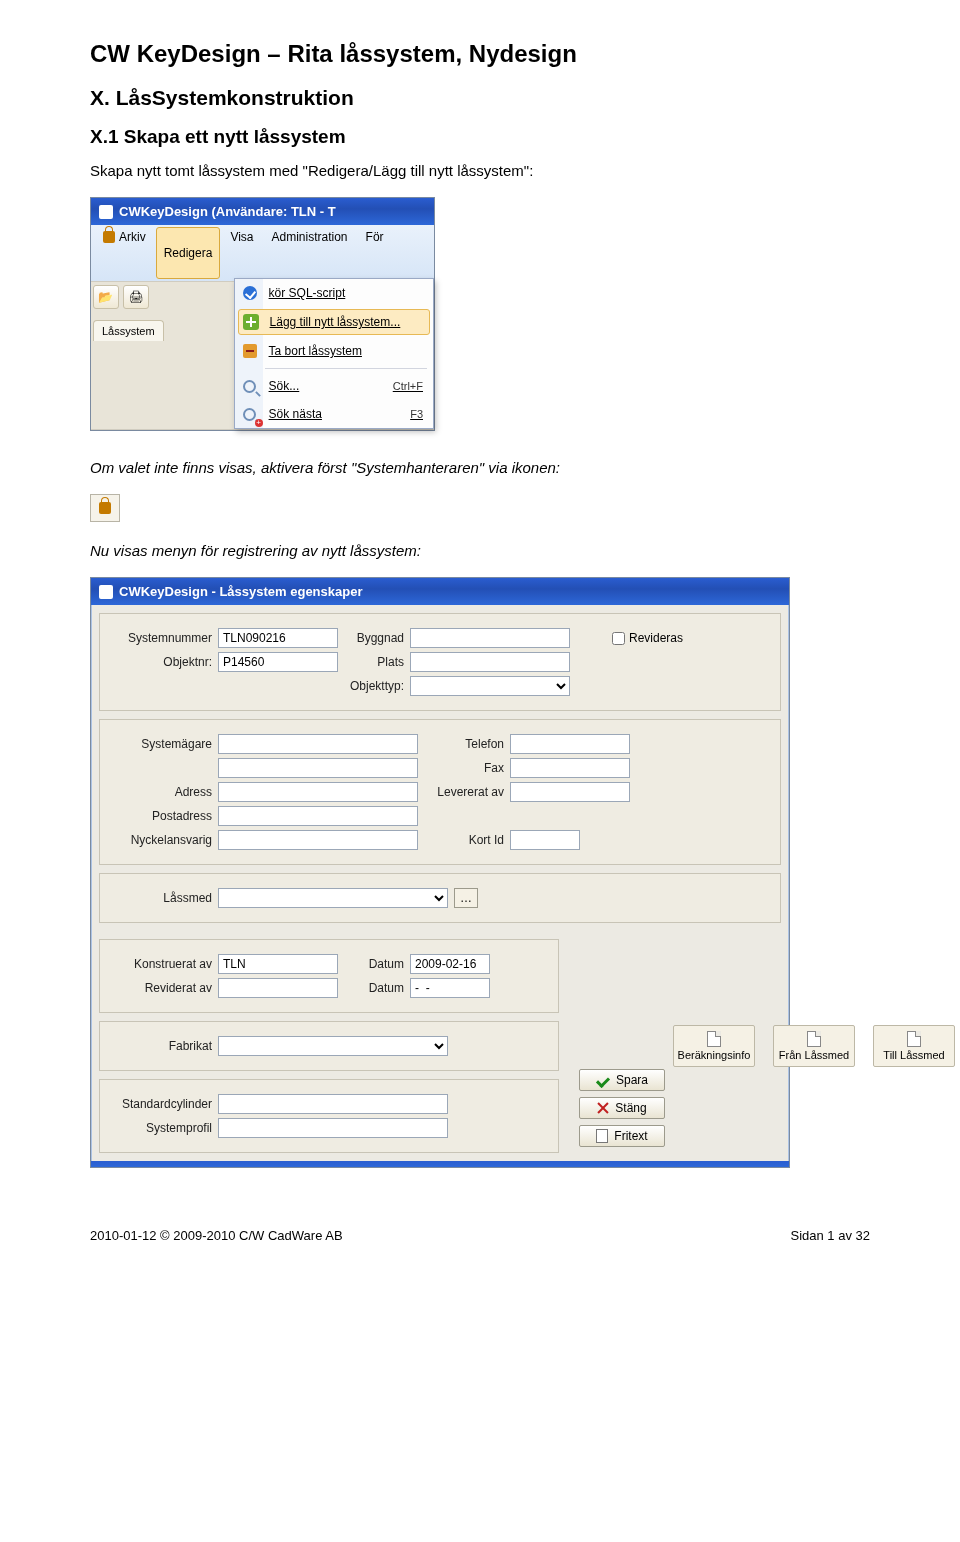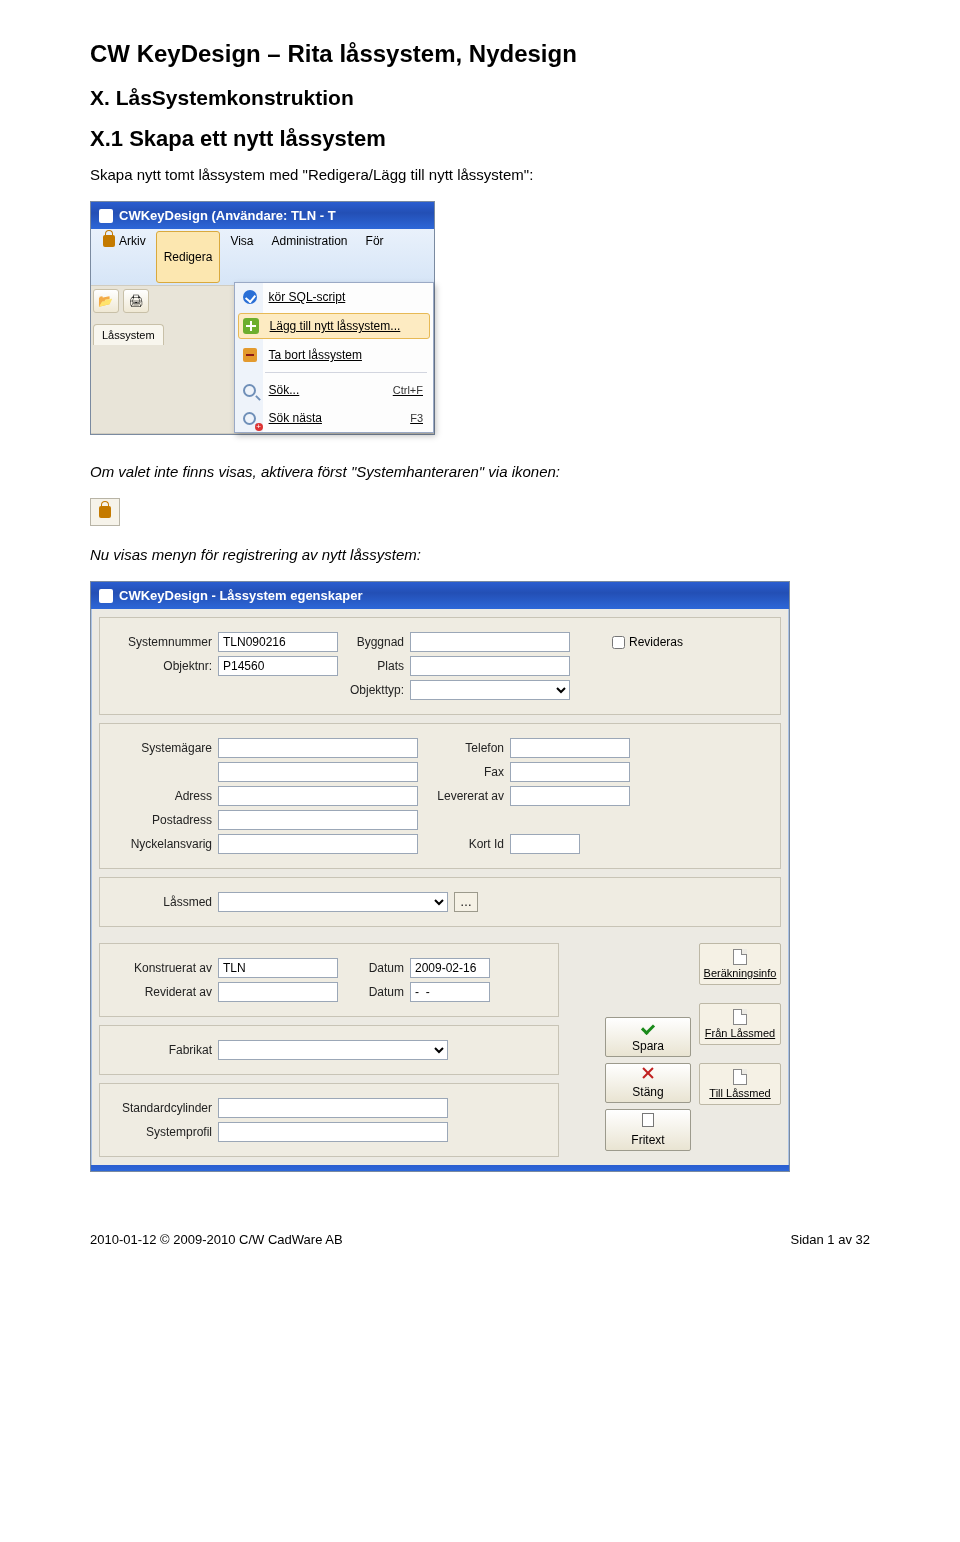--- a/index.html
+++ b/index.html
@@ -7,21 +7,21 @@
     font-family: Arial, Verdana, sans-serif;
     background: #fff;
     color: #000;
     width: 960px;
     margin: 0 auto;
     padding: 40px 90px 30px 90px;
     font-size: 14px;
   }
   h1 { font-size: 24px; font-weight: bold; margin-bottom: 18px; }
   h2 { font-size: 21px; font-weight: bold; margin-bottom: 16px; }
-  h3 { font-size: 22px; font-weight: bold; margin-bottom: 14px; }
+  h3 { font-size: 19px; font-weight: bold; margin-bottom: 14px; }
   .body-text { font-size: 15px; margin-bottom: 18px; font-style: italic; }
   .body-text-plain { font-size: 15px; margin-bottom: 18px; font-style: italic;}
 
   
   .app-win1 {
     width: 345px;
     background: #eceae3;
     border: 1px solid #7a8aa0;
     margin-bottom: 28px;
   }
@@ -125,25 +125,25 @@
     margin-bottom:40px;
   }
   .dlg .group{border:1px solid #c8c4b6;background:#efece2;padding:10px 12px;margin:8px;}
   .row{display:flex;align-items:center;gap:6px;font-size:12px;margin:4px 0;}
   .row label{width:100px;text-align:right;color:#222;}
   .row input[type=text]{height:20px;border:1px solid #9ba7b7;background:#fff;padding:0 4px;font-size:12px;}
   .row select{height:20px;border:1px solid #9ba7b7;background:#fff;font-size:12px;}
   .w120{width:120px}.w80{width:80px}.w160{width:160px}.w70{width:70px}.w200{width:200px}
   .cbwrap{display:flex;align-items:flex-end;gap:4px;font-size:12px;}
   .cbwrap input{width:13px;height:13px;}
-  .btncol{display:flex;flex-direction:column;gap:18px;align-items:center;font-size:11px;text-decoration:underline;}
+  .btncol{display:flex;flex-direction:row;gap:18px;align-items:center;font-size:11px;}
   .sidebtn{width:82px;display:flex;flex-direction:column;align-items:center;gap:2px;border:1px solid #bdb8a6;background:#f5f1e5;padding:5px 2px;border-radius:2px;}
   .sidebtn .doc{width:14px;height:16px;border:1px solid #888;background:#fff;position:relative;}
   .sidebtn .doc::after{content:"";position:absolute;right:-1px;top:-1px;width:5px;height:5px;background:#eceae3;border-left:1px solid #888;border-bottom:1px solid #888;}
-  .mainbtn{display:flex;align-items:center;gap:6px;border:1px solid #9c9a8c;background:linear-gradient(#fff,#e9e4d2);padding:3px 12px;border-radius:2px;font-size:12px;min-width:86px;justify-content:center;flex-direction:column;}
+  .mainbtn{display:flex;align-items:center;gap:6px;border:1px solid #9c9a8c;background:linear-gradient(#fff,#e9e4d2);padding:3px 12px;border-radius:2px;font-size:12px;min-width:86px;justify-content:center;}
   .ic-check{width:14px;height:12px;position:relative;}
   .ic-check::after{content:"";position:absolute;left:1px;top:3px;width:9px;height:5px;border:3px solid #1a8a1a;border-top:none;border-right:none;transform:rotate(-45deg);}
   .ic-x{width:12px;height:12px;position:relative;}
   .ic-x::before,.ic-x::after{content:"";position:absolute;left:5px;top:-1px;width:2px;height:14px;background:#c02020;}
   .ic-x::before{transform:rotate(45deg);} .ic-x::after{transform:rotate(-45deg);}
   .ic-doc2{width:12px;height:14px;border:1px solid #777;background:#fff;}
   .dots{border:1px solid #9c9a8c;background:#f5f1e5;padding:0 5px;height:20px;display:flex;align-items:center;}
 
   .footer{display:flex;justify-content:space-between;font-size:13px;margin-top:60px;}
 </style>

